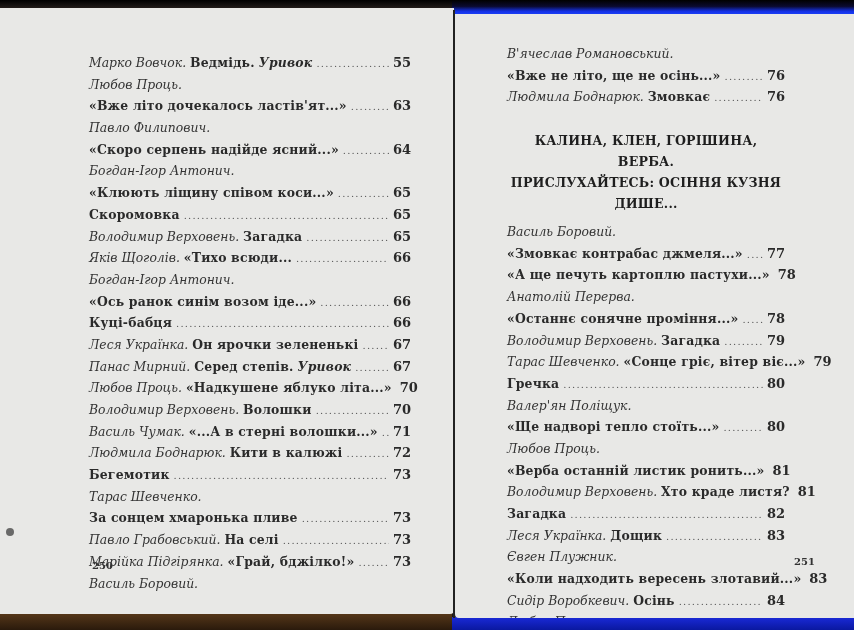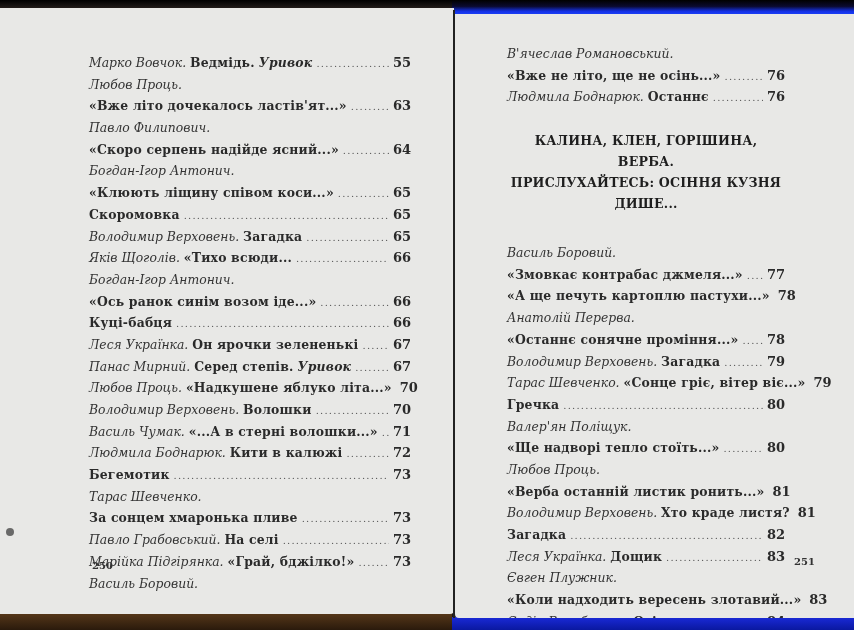--- a/index.html
+++ b/index.html
@@ -55,21 +55,21 @@
       flex: 1 1 auto; overflow: hidden; margin: 0 4px;
       color: #555; letter-spacing: 1.2px; font-size: 10px;
     }
     .entry .dots::before {
       content: "........................................................................................................................................";
     }
     .entry .page-num { flex: 0 0 auto; font-weight: bold; font-size: 13px; }
     .section-heading {
       text-align: center; font-weight: bold; font-size: 12.6px;
       line-height: 21px; color: #1e1e1e; letter-spacing: 0.2px;
-      margin-top: 22px; margin-bottom: 28px;
+      margin-top: 22px; margin-bottom: 7px;
     }
     .folio {
       position: absolute; font-size: 10px; color: #333; font-weight: bold;
     }
     .page.left .folio { left: 92px; top: 552px; }
     .page.right .folio { left: 339px; top: 542px; text-align: right; }
     .smudge {
       position: absolute; left: 6px; top: 520px; width: 8px; height: 8px;
       border-radius: 50%; background: #333; opacity: 0.7;
     }
@@ -237,21 +237,21 @@
           <span class="author title">В'ячеслав Романовський.</span>
         </div>
         <div class="entry">
           <span class="work title">«Вже не літо, ще не осінь...»</span>
           <span class="dots"></span>
           <span class="page-num">76</span>
         </div>
         <div class="entry">
           <span class="author title">Людмила Боднарюк.</span>
           <span>&nbsp;</span>
-          <span class="work title">Останнє</span>
+          <span class="work title">Змовкає</span>
           <span class="dots"></span>
           <span class="page-num">76</span>
         </div>
       </div>
     <div class="section-heading">
       <div>КАЛИНА, КЛЕН, ГОРІШИНА, ВЕРБА.</div>
       <div>ПРИСЛУХАЙТЕСЬ: ОСІННЯ КУЗНЯ ДИШЕ...</div>
     </div>
     <div id="right-toc-after">
         <div class="entry">

